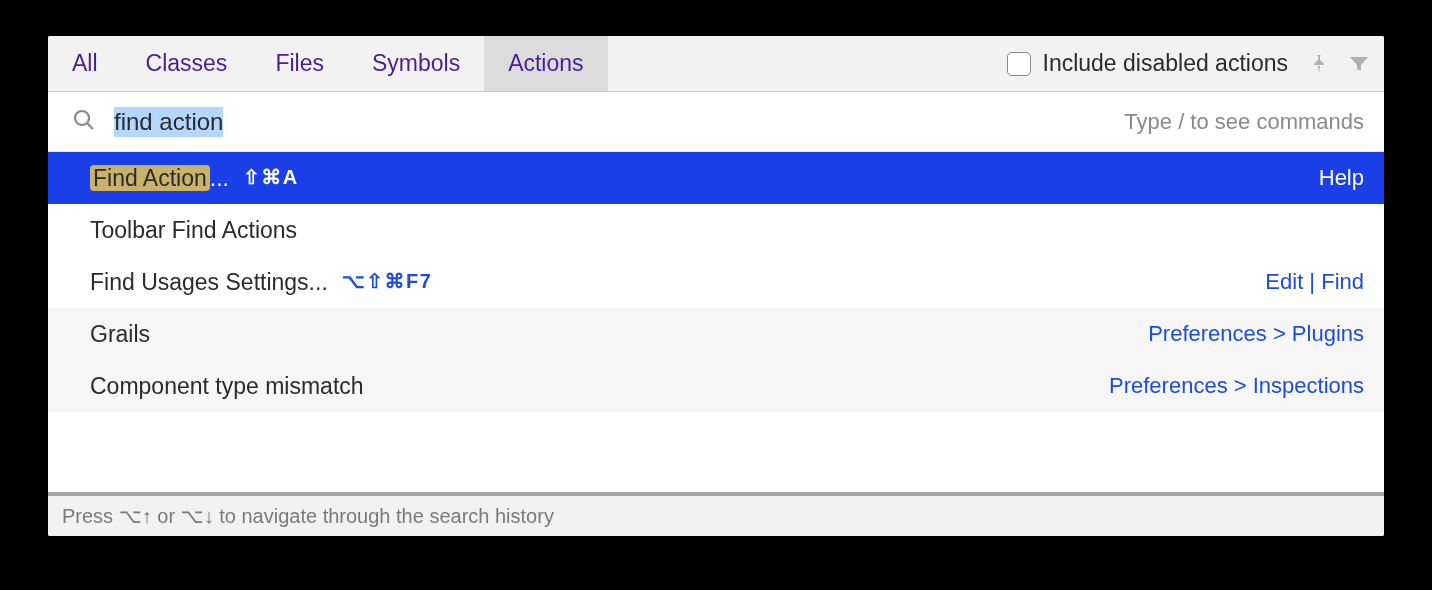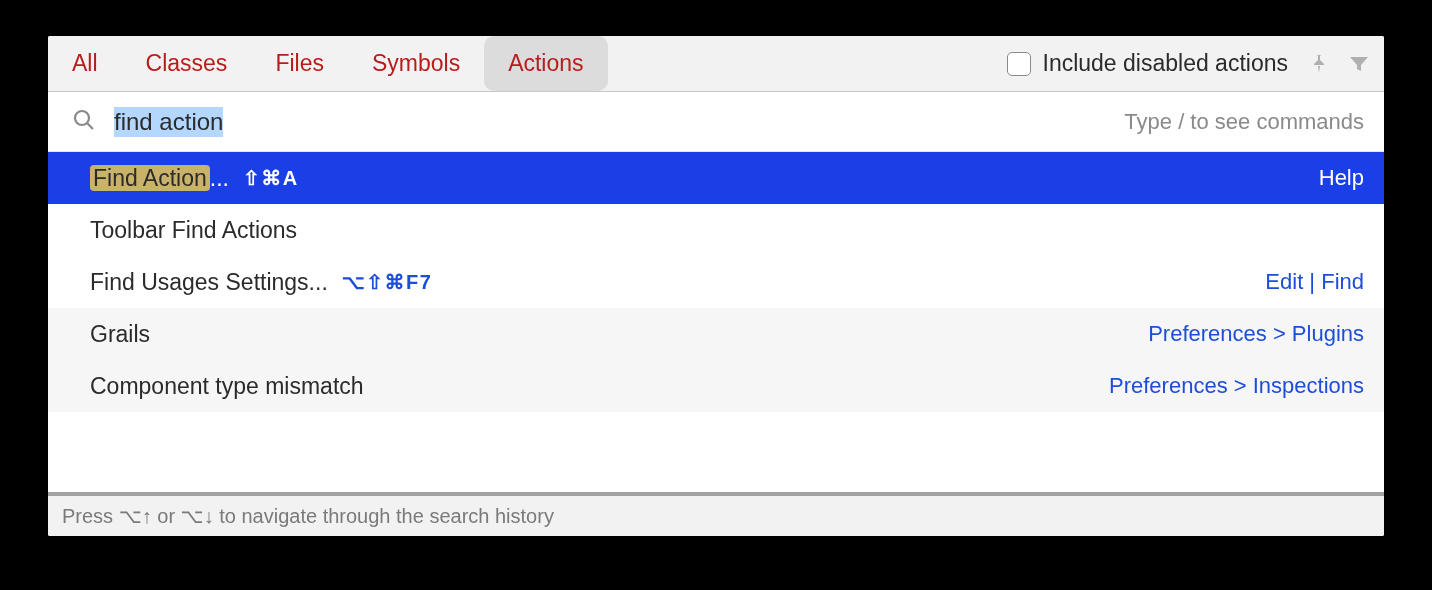--- a/index.html
+++ b/index.html
@@ -26,26 +26,25 @@
     height: 56px;
     border-bottom: 1px solid #c8c8c8;
     padding: 0 10px 0 0;
   }
   .tab {
     padding: 0 24px;
     height: 100%;
     display: flex;
     align-items: center;
     font-size: 23px;
-    color: #b91c1c;
+    color: #4c1d95;
     cursor: pointer;
   }
   .tab.active {
     background: #dcdcdc;
-    border-radius: 10px;
   }
   .tabbar-spacer { flex: 1; }
   .include-wrap {
     display: flex;
     align-items: center;
     gap: 12px;
     font-size: 23px;
     color: #2b2b2b;
     margin-right: 6px;
   }
@@ -100,21 +99,21 @@
   }
   .row {
     display: flex;
     align-items: center;
     height: 52px;
     padding: 0 20px 0 42px;
     font-size: 23px;
   }
   .row .left {
     display: flex;
-    align-items: center;
+    align-items: flex-start;
     gap: 6px;
     flex: 1;
     min-width: 0;
   }
   .row .right {
     color: #1d4ed8;
     font-size: 22px;
     white-space: nowrap;
   }
   .row.selected {

